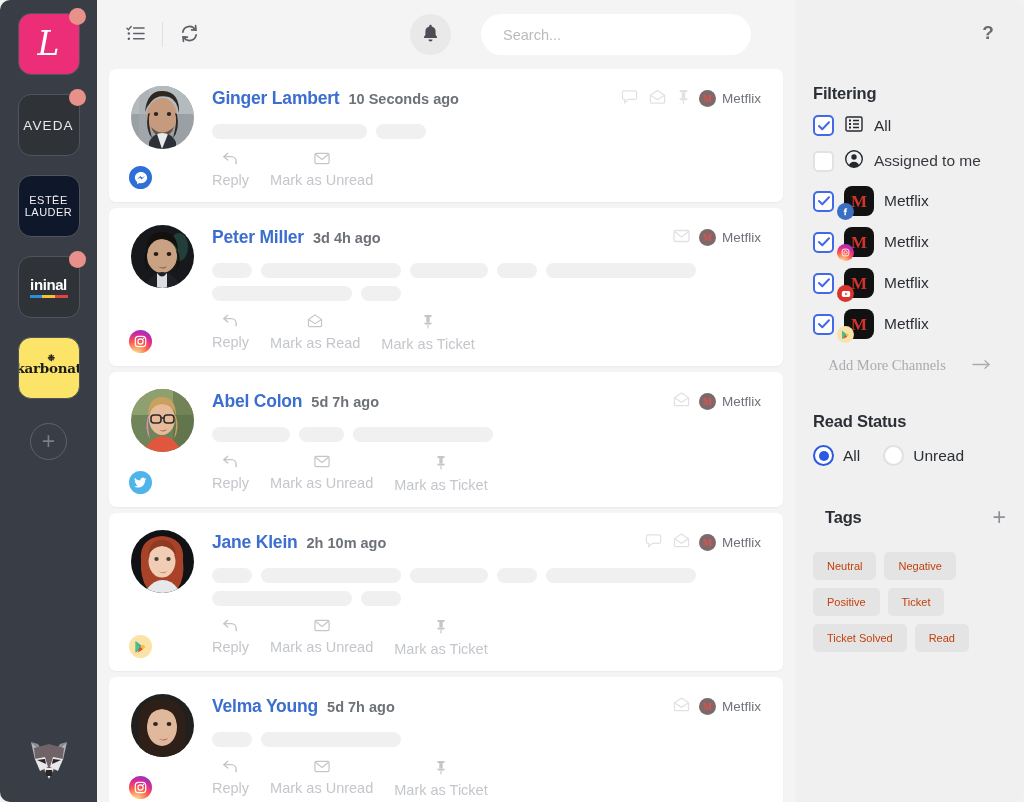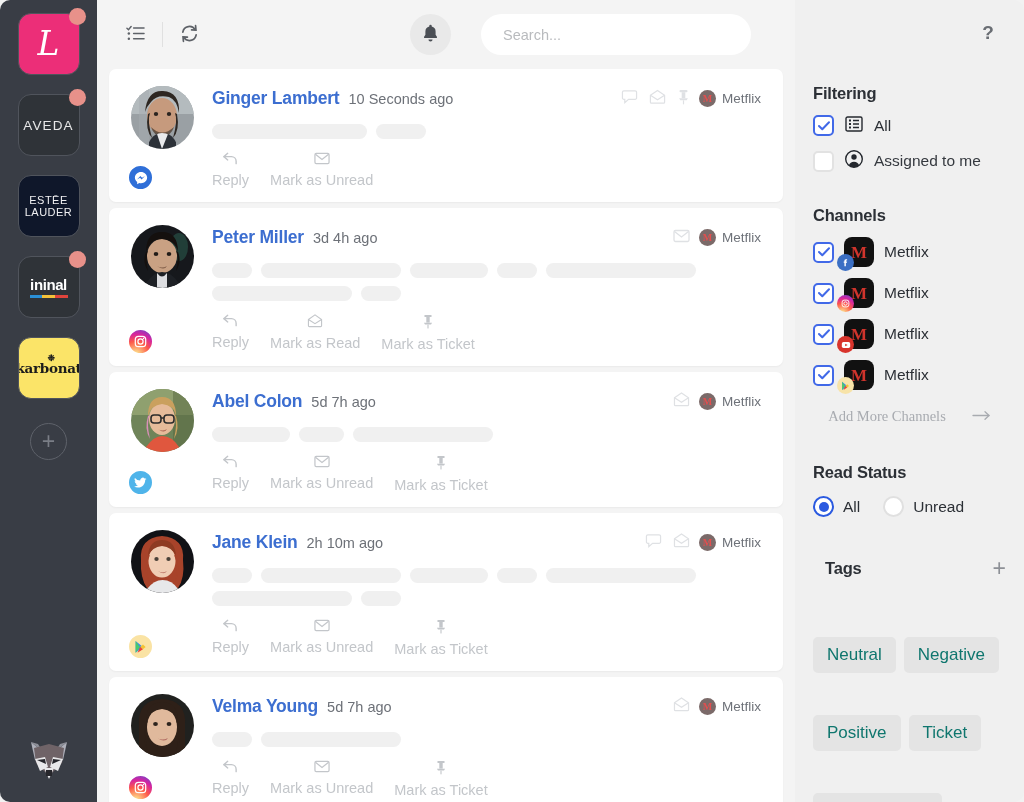--- a/index.html
+++ b/index.html
@@ -128,21 +128,21 @@
   .cb-instagram { background: radial-gradient(circle at 30% 107%, #fdf497 0%, #fd5949 45%, #d6249f 70%, #285AEB 110%); }
   .cb-twitter { background: #4fb4ea; }
   .cb-play { background: #fae3a4; }
 
   .card-body { flex: 1; min-width: 0; padding-top: 2px; }
   .card-head { display: flex; align-items: center; }
   .sender {
     color: #3c6ed0; font-size: 17.5px; font-weight: 700;
     font-family: "Liberation Sans", sans-serif; letter-spacing: -.2px;
   }
-  .time { color: #6d7178; font-size: 14.5px; margin-left: 9px; }
+  .time { color: #6d7178; font-size: 14.5px; margin-left: 9px; font-weight: bold; }
   .head-icons { margin-left: auto; display: flex; align-items: center; gap: 11px; color: #dfe1e4; }
   .src-chip { display: flex; align-items: center; gap: 6px; margin-left: 9px; }
   .src-av {
     width: 17px; height: 17px; border-radius: 50%; background: #7b6a69;
     color: #e24f4f; font-size: 10px; font-weight: 700; line-height: 17px;
     text-align: center; font-family: "Liberation Serif", serif;
   }
   .src-name { color: #6e7279; font-size: 13.5px; }
 
   .lines { margin-top: 15px; }
@@ -226,24 +226,23 @@
 
   .tags-head { display: flex; align-items: center; margin-top: 30px; margin-bottom: 13px; }
   .tags-head .sec-title { margin: 12px; }
   .tag-add {
     margin-left: auto; color: #8d9096; font-size: 23px; line-height: 1;
     cursor: pointer; font-weight: 400;
     font-family: "Liberation Sans", sans-serif;
   }
   .tags { display: flex; flex-wrap: wrap; gap: 8px; }
   .tag {
-    background: #e4e4e4; color: #0f766e; font-size: 17px;
+    background: #e4e4e4; color: #c2410c; font-size: 11px;
     padding: 8px 14px; border-radius: 5px; cursor: pointer;
     white-space: nowrap;
-    margin-top: 34px;
   }
 </style>
 </head>
 <body>
 
 <div id="app">
 
   <div class="rail">
 
     <div class="brand-wrap">
@@ -816,21 +815,20 @@
       <span>
         <svg width="18" height="18" viewBox="0 0 18 18" fill="#24282e">
           <circle cx="9" cy="9" r="8.3" fill="none" stroke="#24282e" stroke-width="1.4"></circle>
           <circle cx="9" cy="7" r="2.7"></circle>
           <path d="M3.9 15.3a5.4 5.4 0 0 1 10.2 0A8.2 8.2 0 0 1 9 17.3a8.2 8.2 0 0 1-5.1-2z"></path>
         </svg>
       </span>
       <span class="opt-label dim">Assigned to me</span>
     </div>
 
-    <div class="sec-title" style="margin-top:34px">Channels</div>
 
     <div class="chan-row">
       <span class="cbx">
         <svg width="12" height="10" viewBox="0 0 12 10" fill="none" stroke="#4169e8" stroke-width="2" stroke-linecap="round" stroke-linejoin="round">
             <polyline points="1,5 4.3,8.3 11,1.3"></polyline>
           </svg>
       </span>
       <span class="chan-ava">
         <span class="m">M</span>
         <span class="chan-mini mini-fb">

